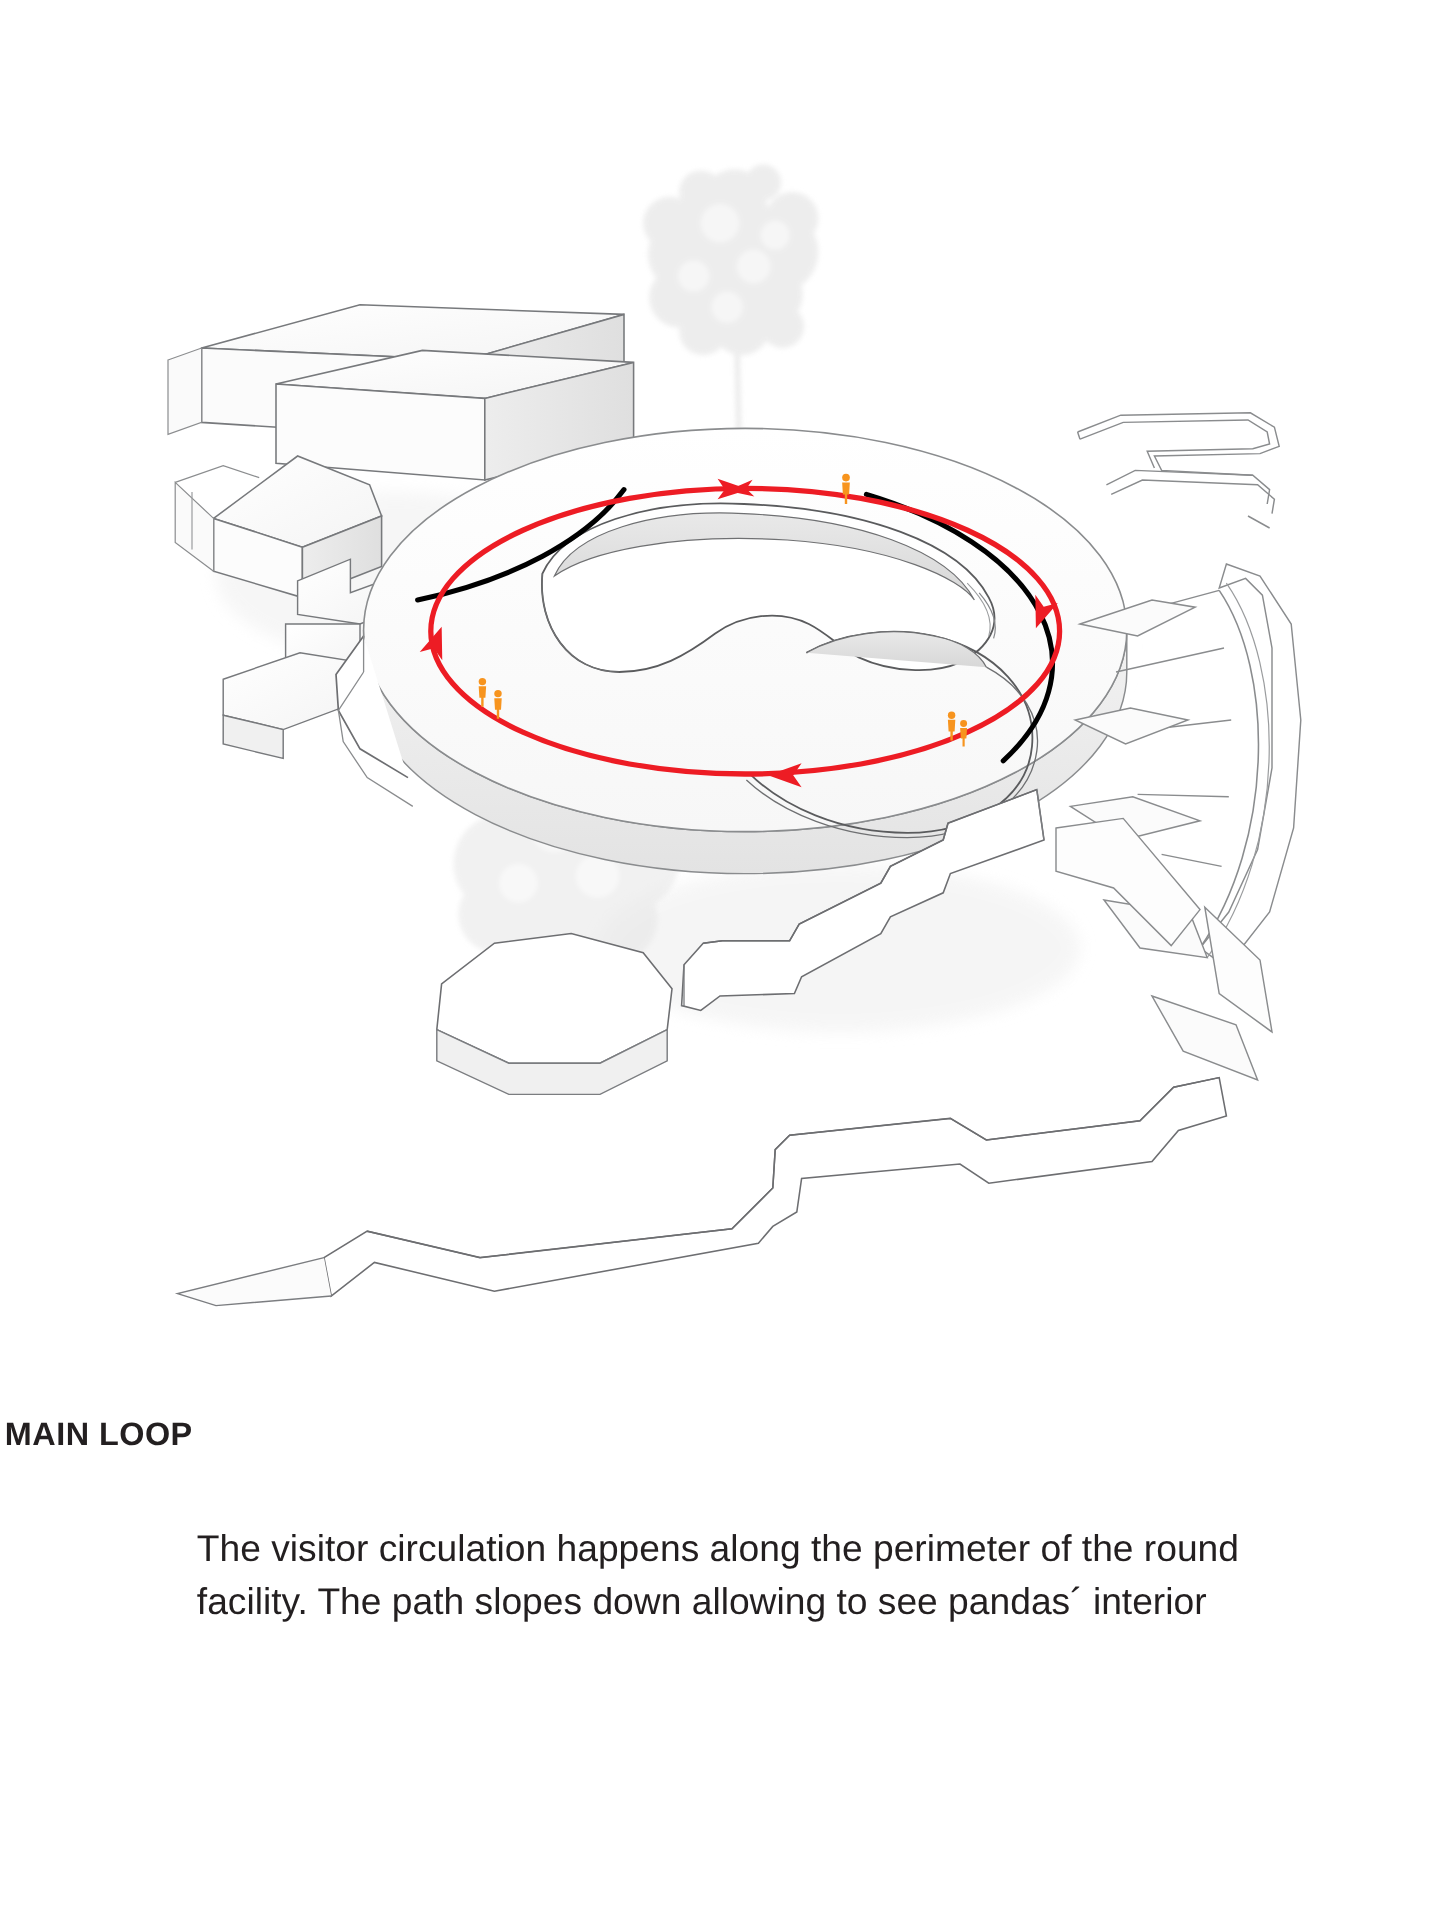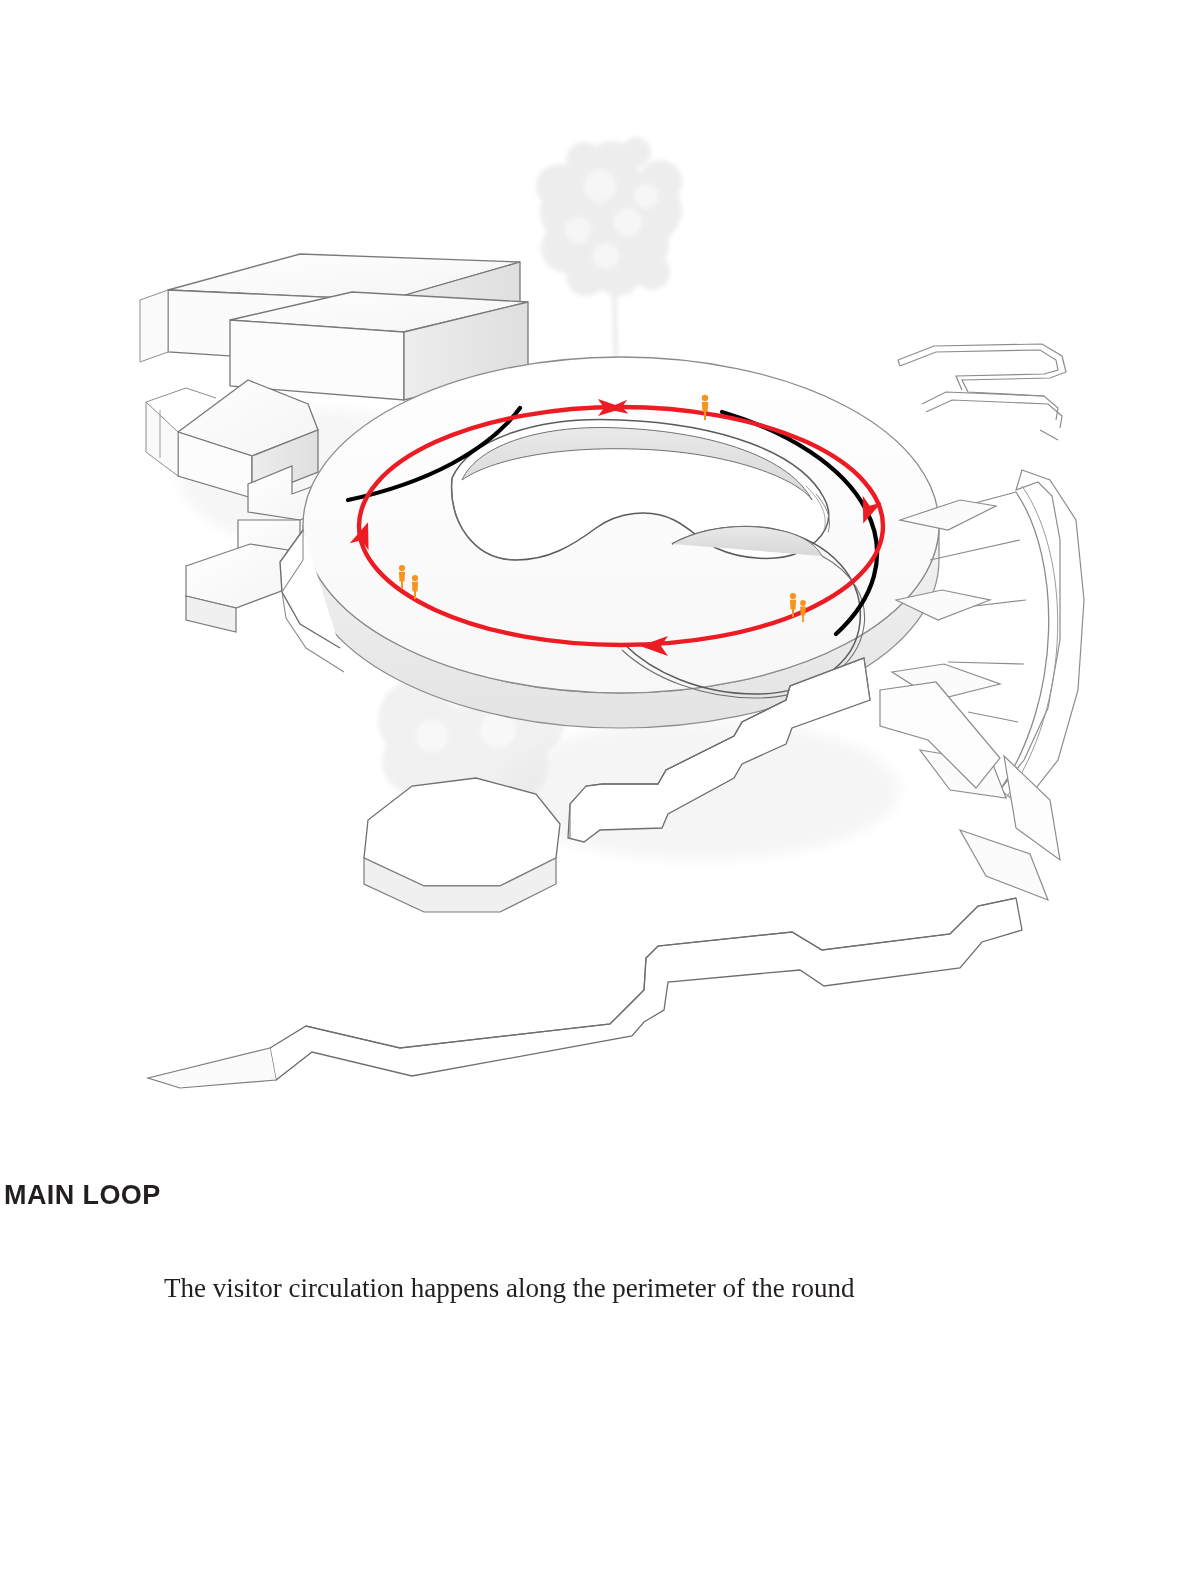--- a/index.html
+++ b/index.html
@@ -23,26 +23,26 @@
   }
   #diagram-title{
     font-size:27px;
     font-weight:bold;
     letter-spacing:0.4px;
     color:#231f20;
     margin:0 0 58px 0;
     font-family:"Liberation Sans", sans-serif;
   }
   #diagram-description{
-    font-size:27px;
+    font-size:31px;
     line-height:1.42;
     color:#231f20;
     margin:0 auto;
     width:880px;
-    font-family:Liberation Serif, serif;
+    font-family:Liberation Sans, sans-serif;
   }
   .desc-line{display:block;white-space:nowrap;}
 </style>
 </head>
 <body>
 
 <div id="sheet">
 
   <div id="diagram-area">
     <svg id="diagram-svg" viewBox="0 0 1200 1150" xmlns="http://www.w3.org/2000/svg">
@@ -330,16 +330,17 @@
         <path d="M1004,756 L1050,800 L1060,860 L1016,828 Z"></path>
       </g>
 
     </svg>
   </div>
 
   <div id="caption-block">
     <h1 id="diagram-title">MAIN LOOP</h1>
     <div id="diagram-description">
       <span class="desc-line">The visitor circulation happens along the perimeter of the round</span>
+      <span class="desc-line">facility. The path slopes down allowing to see pandas´ interior</span>
     </div>
   </div>
 
 </div>
 
 </body></html>

